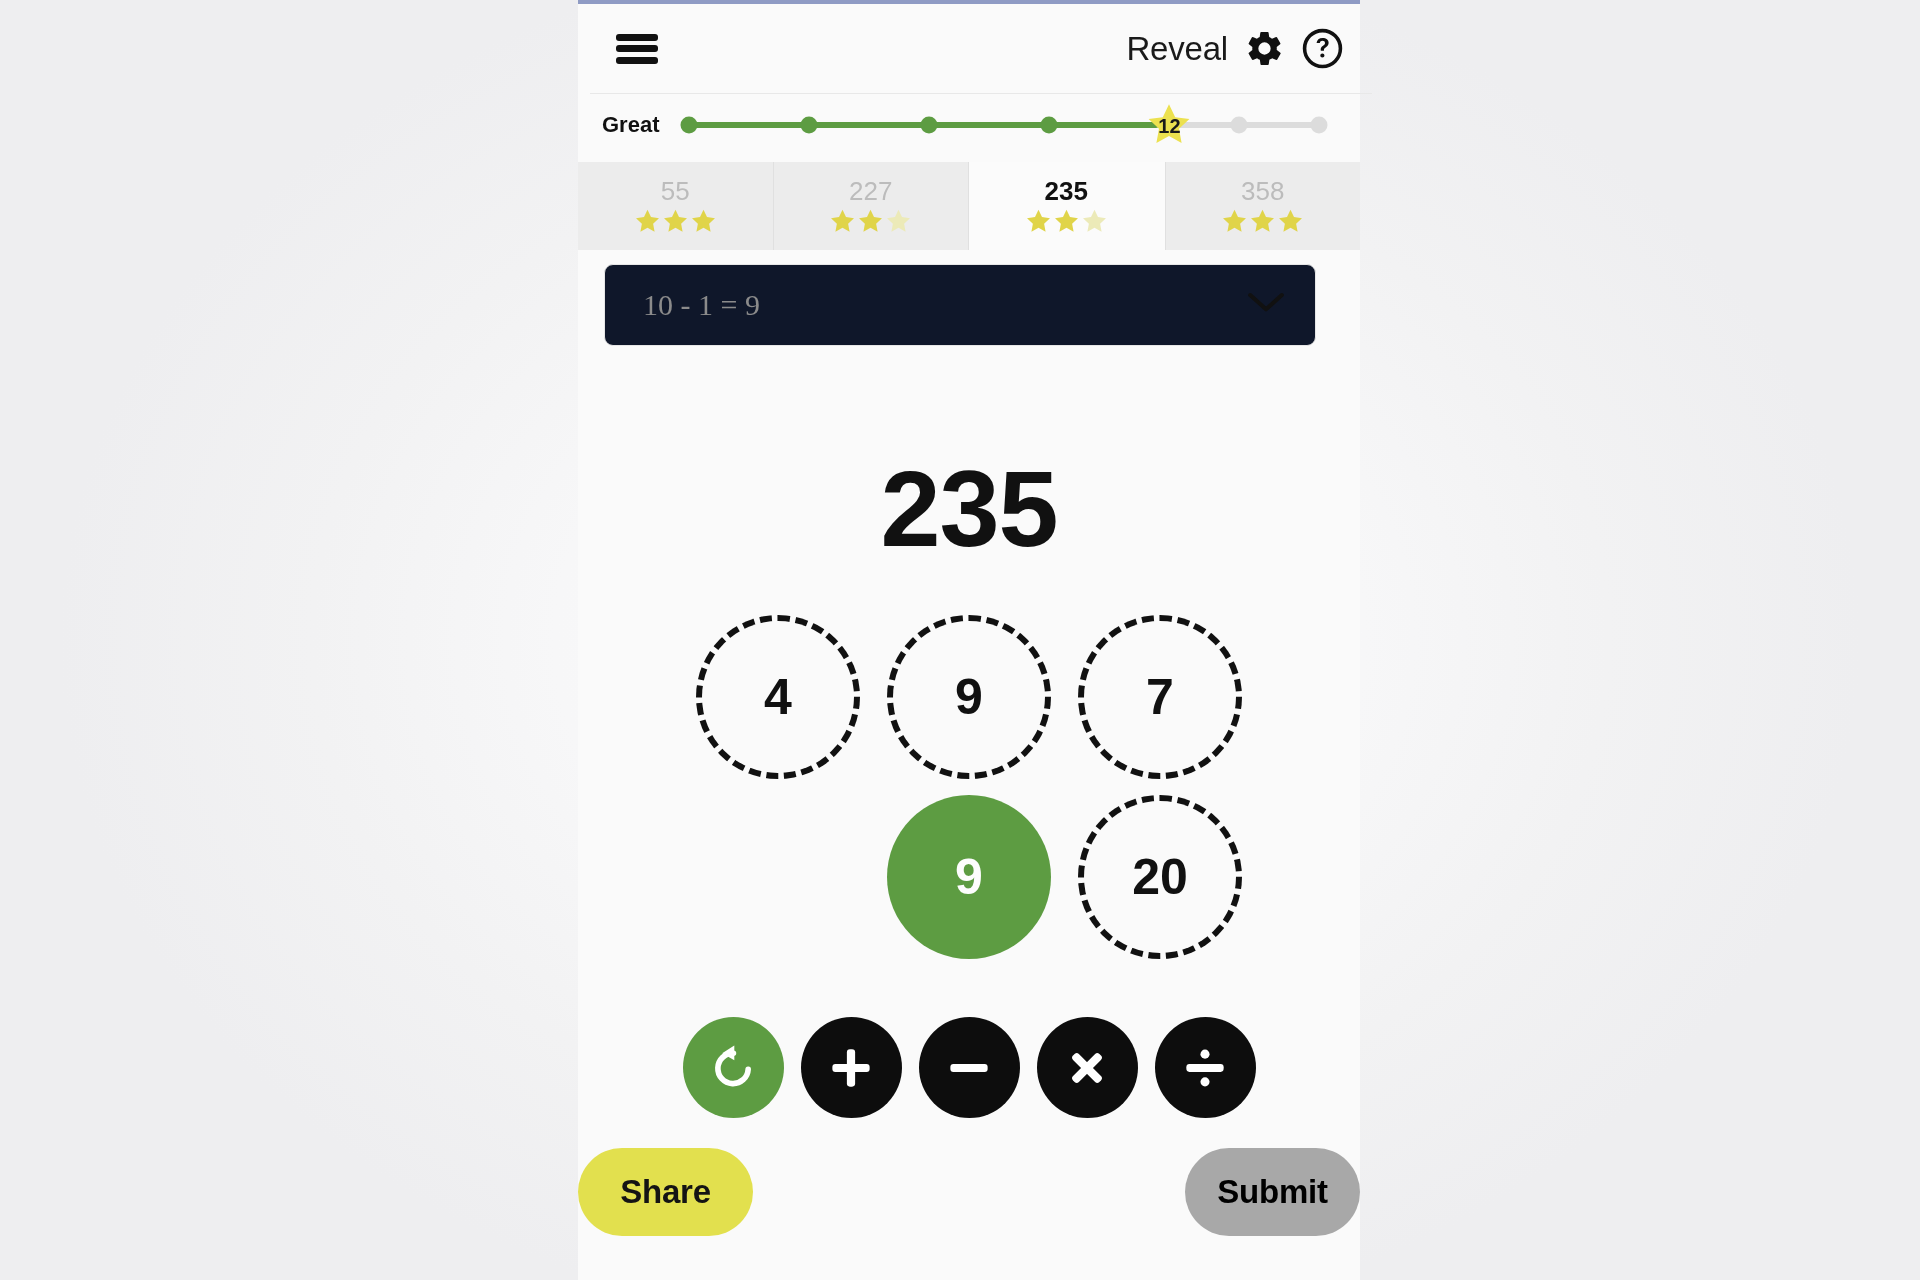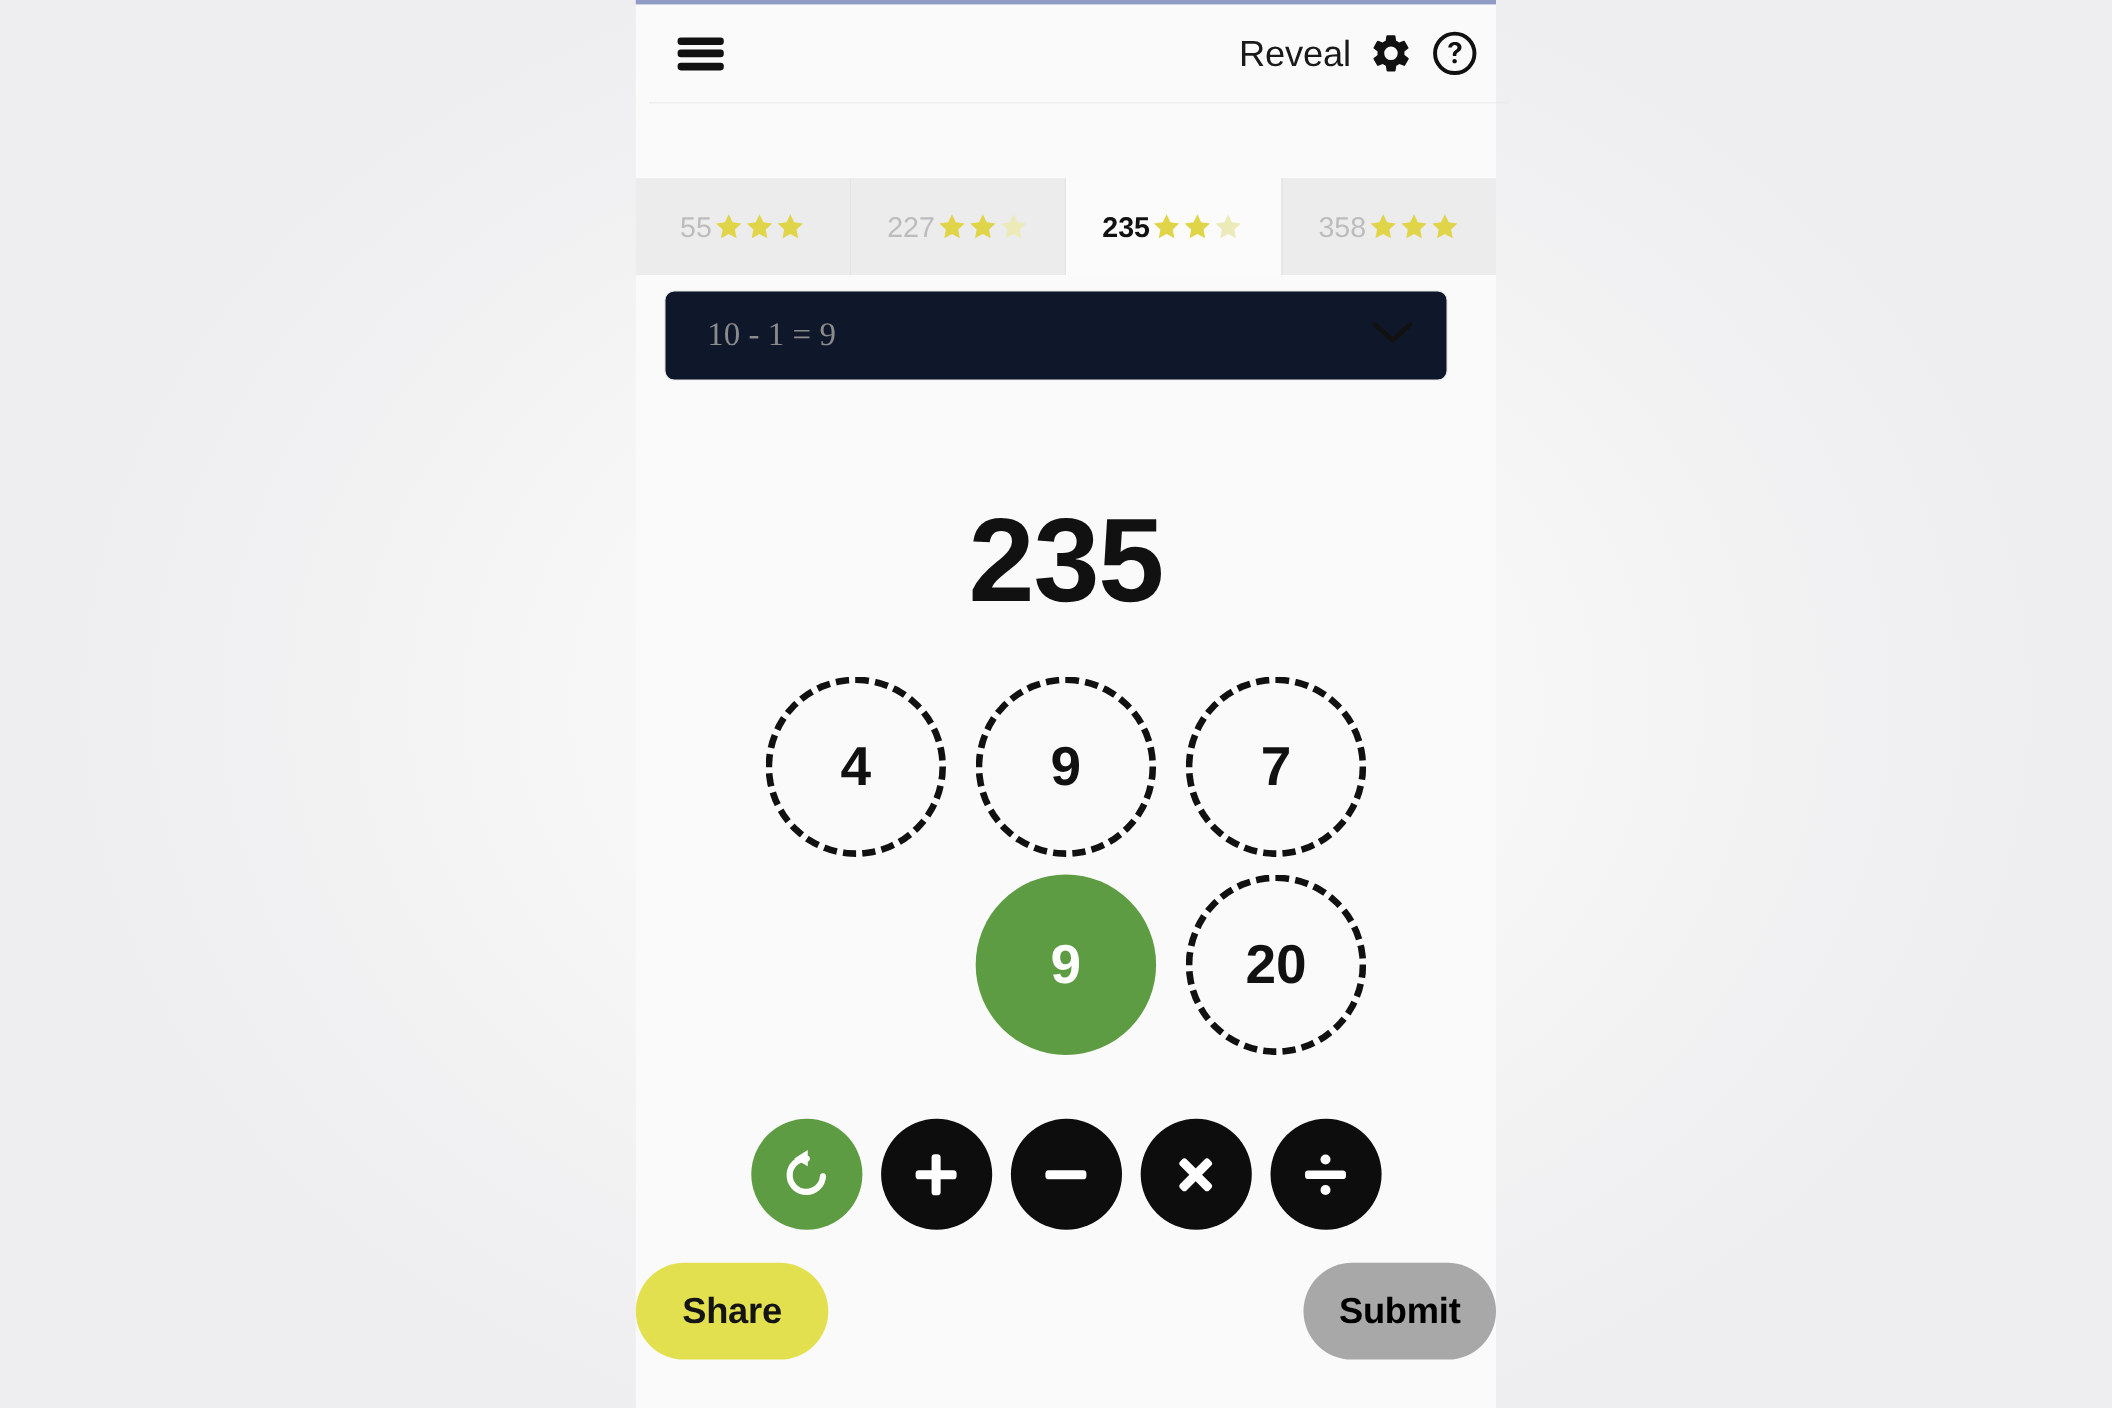--- a/index.html
+++ b/index.html
@@ -152,20 +152,21 @@
     position: absolute;
     left: 0;
     top: 162px;
     width: 100%;
     height: 88px;
     display: flex;
   }
   .tab {
     flex: 1;
     display: flex;
+    flex-direction: column;
     align-items: center;
     justify-content: center;
     gap: 2px;
     background: #ececec;
     border-right: 1px solid #e0e0e0;
     cursor: pointer;
     box-sizing: border-box;
     text-align: center;
   }
   .tab:last-child { border-right: none; }
@@ -327,20 +328,39 @@
       </div>
       <div class="icon-btn">
         <svg width="43" height="43" viewBox="0 0 24 24">
           <circle cx="12" cy="12" r="10" fill="none" stroke="#111" stroke-width="2"></circle>
           <path fill="#111" d="M12.02 6.2c-1.9 0-3.12 1.09-3.34 2.77h1.82c.15-.78.7-1.25 1.49-1.25.83 0 1.4.5 1.4 1.22 0 .62-.27.96-1.1 1.52-.93.63-1.33 1.23-1.3 2.32l.1.53h1.72v-.42c0-.68.26-1.02 1.12-1.58 1-.65 1.49-1.36 1.49-2.46 0-1.65-1.34-2.65-3.4-2.65Zm-.1 8.62a1.13 1.13 0 0 0-1.16 1.13c0 .63.5 1.12 1.16 1.12.67 0 1.17-.49 1.17-1.12 0-.64-.5-1.13-1.17-1.13Z"></path>
         </svg>
       </div>
     </div>
   </div>
 
+  <div class="progress-row">
+    <div class="progress-label">Great</div>
+    <div class="track">
+      <div class="track-line done" style="left:8px; width:470px;"></div>
+      <div class="track-line todo" style="left:478px; width:160px;"></div>
+      <div class="node done" style="left:8px;"></div>
+      <div class="node done" style="left:128px;"></div>
+      <div class="node done" style="left:248px;"></div>
+      <div class="node done" style="left:368px;"></div>
+      <div class="node todo" style="left:558px;"></div>
+      <div class="node todo" style="left:638px;"></div>
+      <div class="star-node" style="left:488px;">
+        <svg width="48" height="48" viewBox="0 0 24 24">
+          <path fill="#ece14f" d="M12 1.6l3.1 6.5 7.1.9-5.2 4.9 1.3 7.1-6.3-3.5-6.3 3.5 1.3-7.1L1.8 9l7.1-.9z"></path>
+        </svg>
+        <span class="star-num">12</span>
+      </div>
+    </div>
+  </div>
 
   <div class="tabs">
 
     <div class="tab">
       <div class="tab-num">55</div>
       <div class="tab-stars">
         <svg width="27" height="27" viewBox="0 0 24 24">
             <path fill="#e0d449" d="M12 1.6l3.1 6.5 7.1.9-5.2 4.9 1.3 7.1-6.3-3.5-6.3 3.5 1.3-7.1L1.8 9l7.1-.9z"></path>
           </svg>
         <svg width="27" height="27" viewBox="0 0 24 24">

